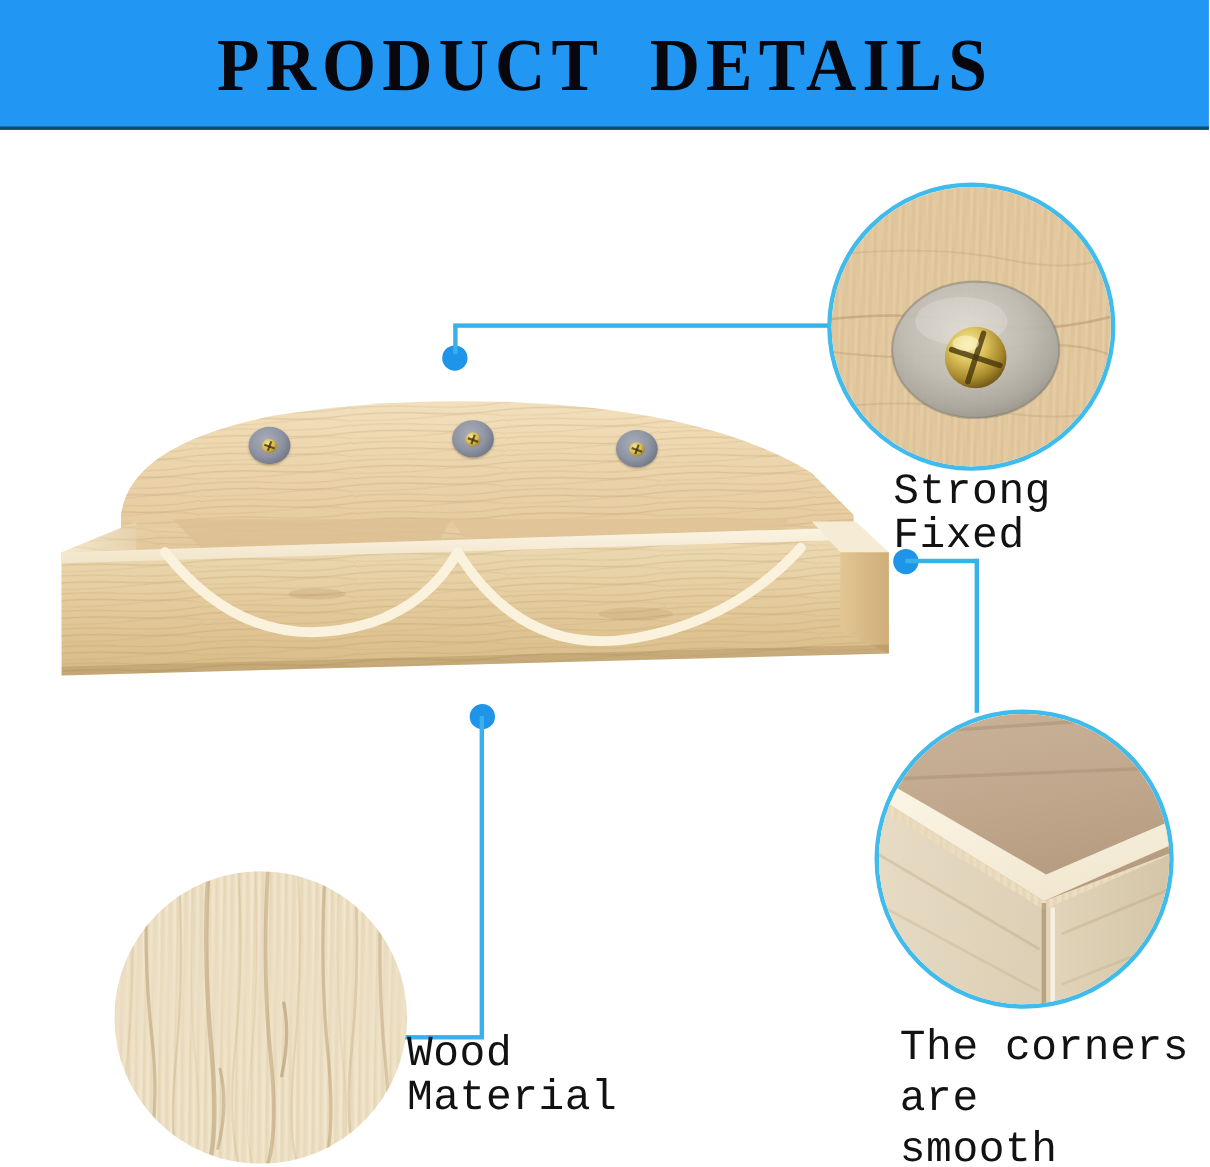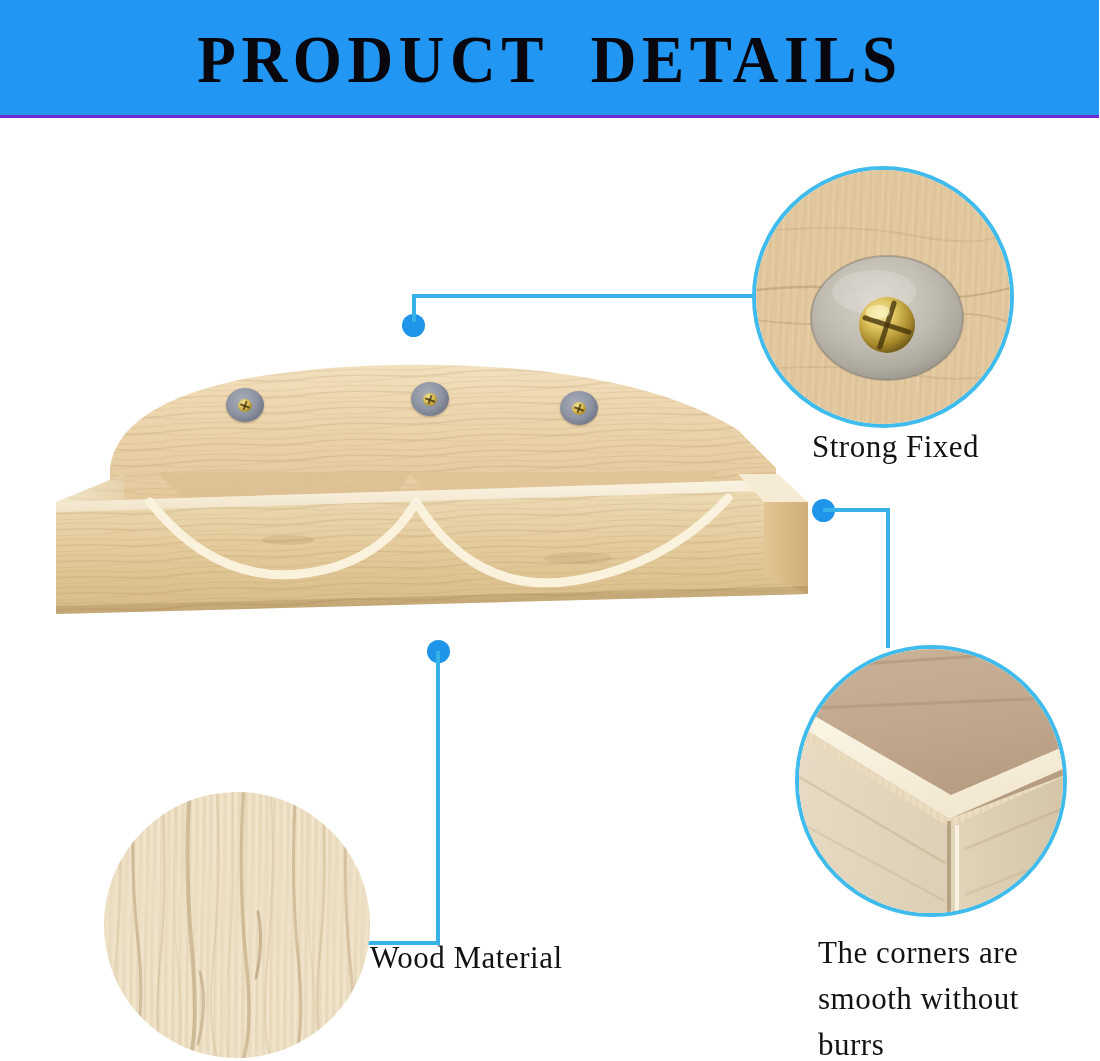--- a/index.html
+++ b/index.html
@@ -19,21 +19,21 @@
 
   
   .banner {
     position: absolute;
     left: 0;
     top: 0;
     width: 1099px;
     height: 118px;
     background: #2196f3;
     box-sizing: border-box;
-    border-bottom: 3px solid #6d28d9;
+    border-bottom: 3px solid #0c4a6e;
   }
   .banner-title {
     position: absolute;
     left: 0;
     top: 20px;
     width: 1100px;
     text-align: center;
     color: #07070d;
     font-family: "Liberation Serif", "DejaVu Serif", serif;
     font-size: 68px;
@@ -51,22 +51,22 @@
     border-radius: 50%;
     overflow: hidden;
     box-sizing: border-box;
   }
   .callout-circle.bordered {
     border: 4px solid #3fbbec;
   }
   .callout-label {
     position: absolute;
     color: #121212;
-    font-family: Liberation Serif, serif;
-    font-size: 31px;
+    font-family: Liberation Mono, monospace;
+    font-size: 39px;
     line-height: 40px;
     letter-spacing: 0.5px;
     white-space: pre-line;
   }
 
   .dot {
     position: absolute;
     width: 23px;
     height: 23px;
     border-radius: 50%;

